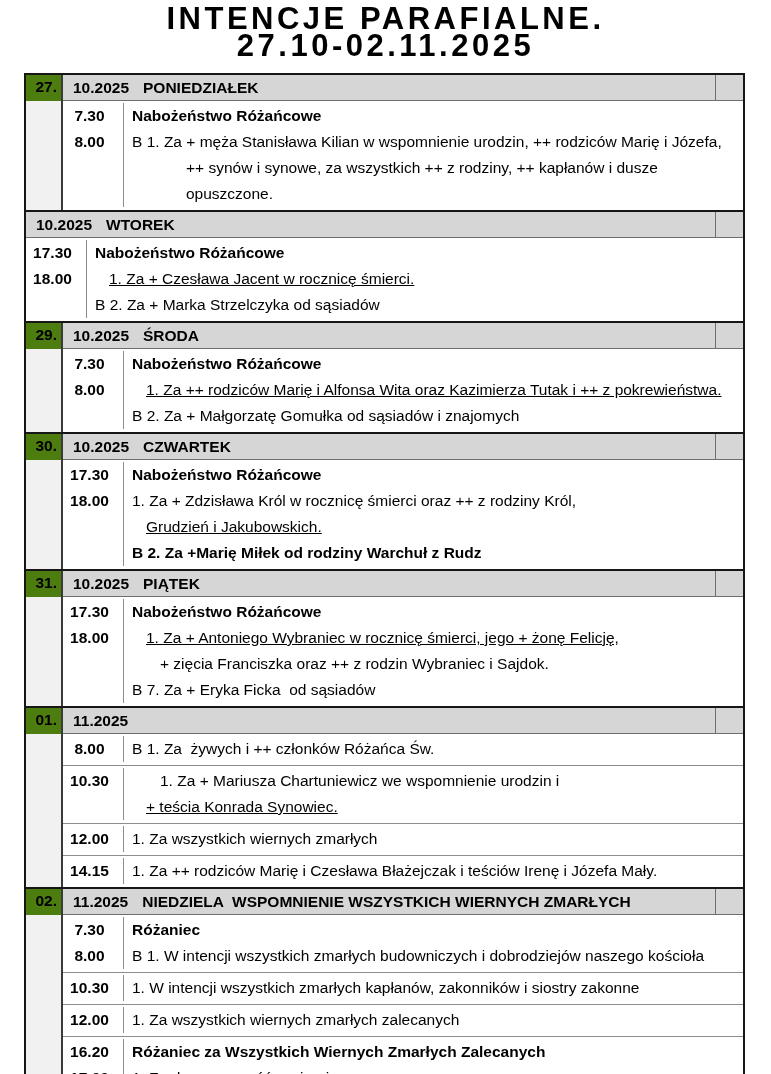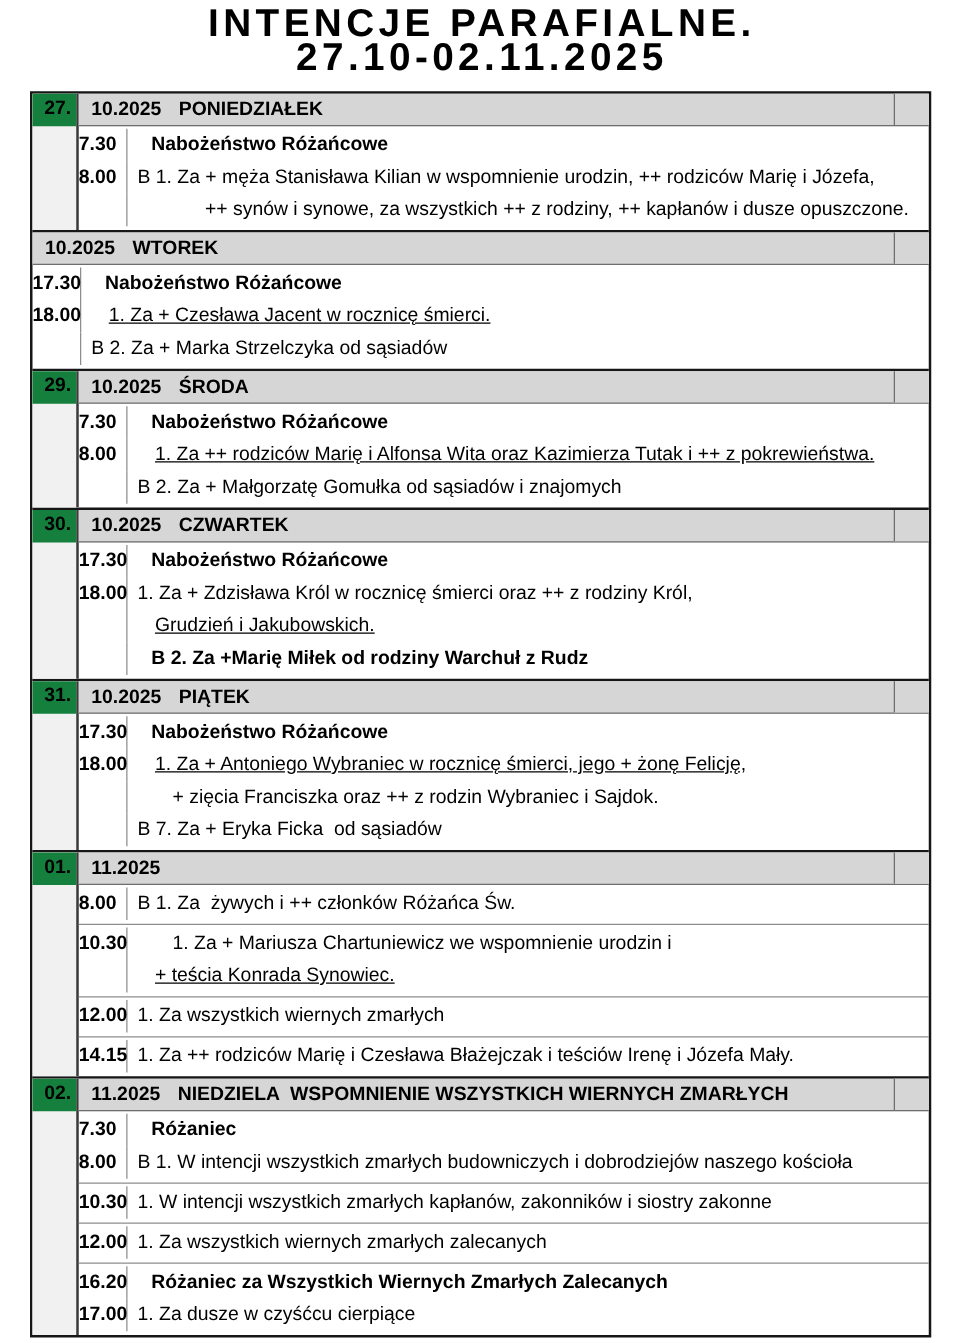--- a/index.html
+++ b/index.html
@@ -11,32 +11,32 @@
   body{
     width:771px; min-height:1074px; background:var(--page-bg); color:var(--text);
     font-family:"Liberation Sans","DejaVu Sans",sans-serif; overflow:hidden;
   }
   .titles{text-align:center; padding-top:5px;}
   .title-line{font-weight:bold; font-size:31px; letter-spacing:3.5px; line-height:27px; white-space:pre;}
   .table{margin:14px 26px 0 24px; border:2px solid var(--border-dark); background:#fff;}
   .block{display:flex; align-items:stretch;}
   .block + .block{border-top:2px solid var(--border-dark);}
   .daycol{width:37px; flex:none; border-right:2px solid #3a3a3a; background:var(--day-col-bg); display:flex; flex-direction:column;}
-  .daynum{height:26px; background:#15803d; font-weight:bold; font-size:15.5px; line-height:24px; text-align:right; padding-right:4px;}
+  .daynum{height:26px; background:#4d7c0f; font-weight:bold; font-size:15.5px; line-height:24px; text-align:right; padding-right:4px;}
   .bmain{flex:1; min-width:0; display:flex; flex-direction:column;}
   .hrow{display:flex; height:26px; flex:none; background:var(--header-bg); border-bottom:1px solid var(--border-mid);}
   .hlabel{flex:1; display:flex; align-items:center; font-weight:bold; font-size:15.5px; white-space:pre; padding-left:10px;}
   .hdate{margin-right:14px;}
   .hend{width:28px; flex:none; border-left:1px solid var(--border-mid); background:var(--header-bg);}
   .seg{padding:2px 0 3px;}
   .seg + .seg{border-top:1px solid var(--border-grey);}
   .line{display:flex; align-items:stretch;}
-  .t{width:39px; flex:none; border-right:1px solid var(--border-grey); text-align:left; padding-right:7px; font-weight:bold; font-size:15.5px; line-height:26px;}
+  .t{width:61px; flex:none; border-right:1px solid var(--border-grey); text-align:center; padding-right:7px; font-weight:bold; font-size:15.5px; line-height:26px;}
   .d{flex:1; min-width:0; padding-left:8px; font-size:15.5px; line-height:26px; white-space:pre-wrap;}
-  .b{font-weight:bold;margin-left:11px;}
+  .b{font-weight:bold;}
   .i1{padding-left:22px;text-decoration:underline;} .i2{padding-left:36px;} .i4{padding-left:62px;}
 </style>
 </head>
 <body>
 
 <div class="titles">
   <div class="title-line">INTENCJE PARAFIALNE.</div>
   <div class="title-line">27.10-02.11.2025</div>
 </div>
 

